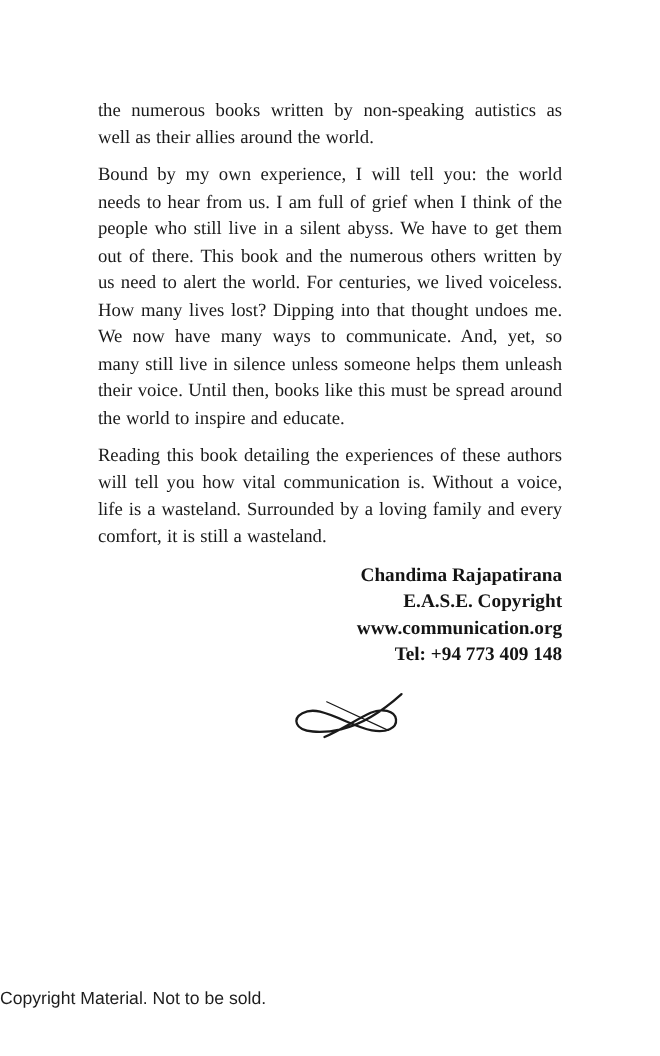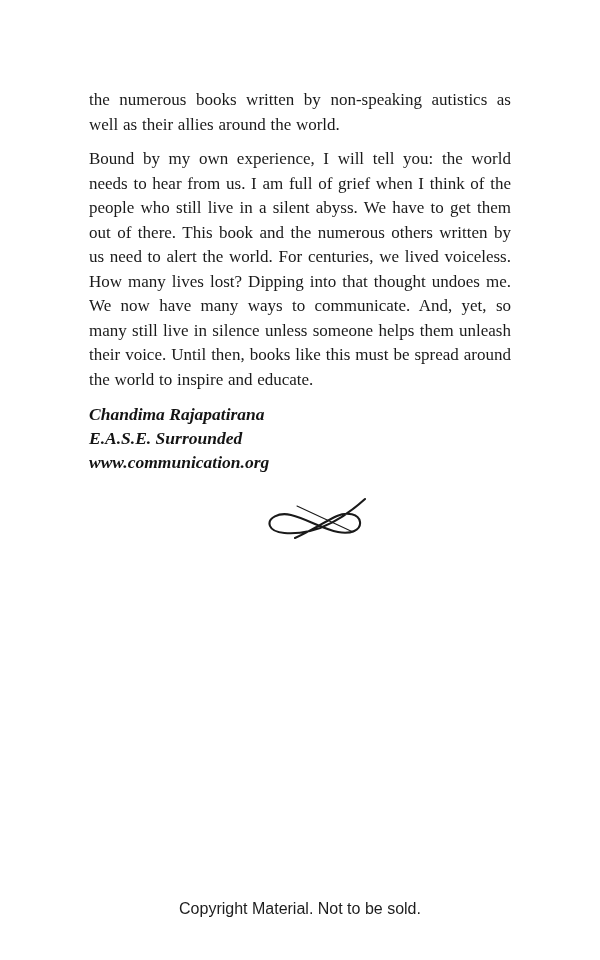--- a/index.html
+++ b/index.html
@@ -25,62 +25,63 @@
   .body-para {
     font-size: 17px;
     line-height: 24.5px;
     text-align: justify;
     margin: 0 0 10px 0;
     color: #1a1a1a;
     word-spacing: 0.5px;
   }
   .signature-block {
     margin-top: 9px;
+    text-align: right;
     font-weight: bold;
-    font-style: italic;
     font-size: 17.5px;
     line-height: 24px;
     color: #141414;
   }
   .ornament-wrap {
     margin-top: 17px;
     text-align: center;
   }
   .ornament-wrap svg {
     display: inline-block;
     margin-left: 18px;
   }
   .footer-note {
     position: absolute;
     left: 0;
     top: 898px;
     width: 600px;
-    text-align: center;
     font-family: "Liberation Sans", sans-serif;
     font-size: 16px;
     line-height: 22px;
     color: #1d1d1d;
   }
 </style>
 </head>
 <body>
 
 <div class="page">
 
   <div class="text-block">
 
     <p class="body-para">the numerous books written by non-speaking autistics as well as their allies around the world.</p>
 
     <p class="body-para">Bound by my own experience, I will tell you: the world needs to hear from us. I am full of grief when I think of the people who still live in a silent abyss. We have to get them out of there. This book and the numerous others written by us need to alert the world. For centuries, we lived voiceless. How many lives lost? Dipping into that thought undoes me. We now have many ways to communicate. And, yet, so many still live in silence unless someone helps them unleash their voice. Until then, books like this must be spread around the world to inspire and educate.</p>
 
+    <p class="body-para">Reading this book detailing the experiences of these authors will tell you how vital communication is. Without a voice, life is a wasteland. Surrounded by a loving family and every comfort, it is still a wasteland.</p>
 
     <div class="signature-block">
       <div>Chandima Rajapatirana</div>
-      <div>E.A.S.E. Surrounded</div>
+      <div>E.A.S.E. Copyright</div>
       <div>www.communication.org</div>
+      <div>Tel: +94 773 409 148</div>
     </div>
 
     <div class="ornament-wrap">
       <svg width="124" height="50" viewBox="0 0 124 50" fill="none" xmlns="http://www.w3.org/2000/svg">
         <path d="M 118 8
                  C 98 26, 80 36, 63 40
                  C 45 44, 26 43, 23 35
                  C 20 27, 32 21, 44 24
                  C 60 28, 76 38, 91 41
                  C 104 43.5, 114 39, 113 31

